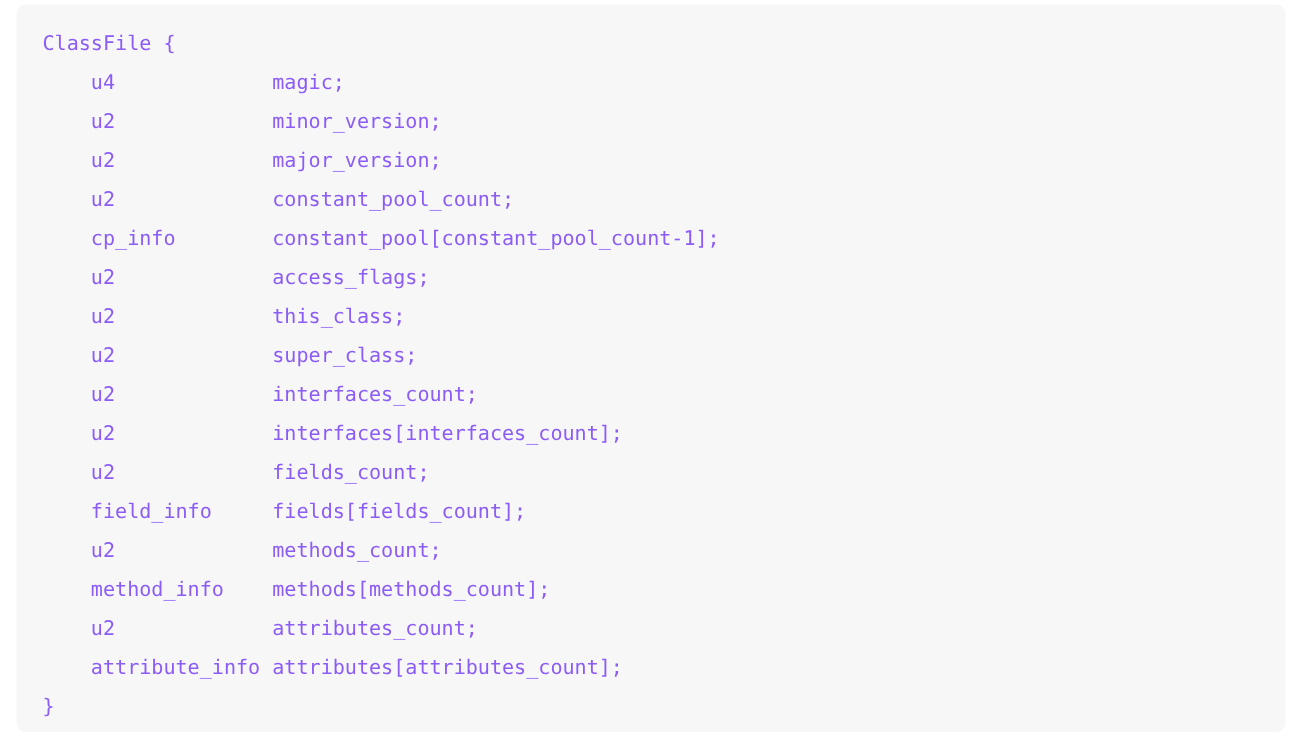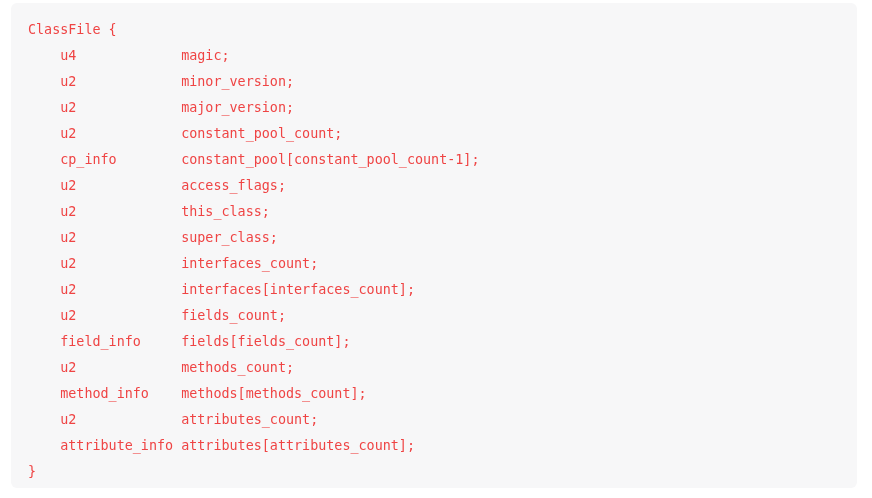--- a/index.html
+++ b/index.html
@@ -45,21 +45,21 @@
     bottom: 0;
     overflow: auto;
   }
 
   pre.code-content {
     margin: 0;
     padding: 14px 16px 14px 17px;
     font-family: "DejaVu Sans Mono", "Liberation Mono", monospace;
     font-size: 13.4px;
     line-height: 26px;
-    color: #ef4444;
+    color: #8b5cf6;
     white-space: pre;
     tab-size: 4;
     letter-spacing: 0px;
     background: transparent;
   }
 </style>
 </head>
 <body>
 
 <div class="page">

